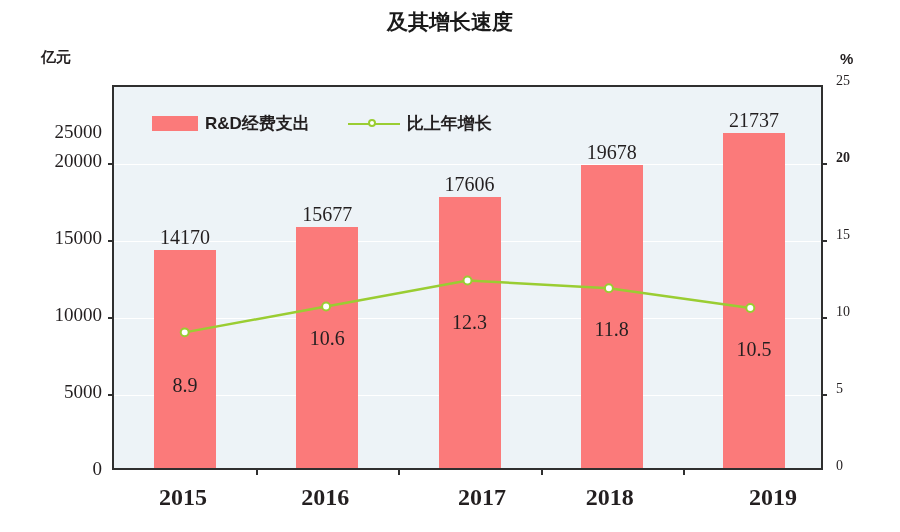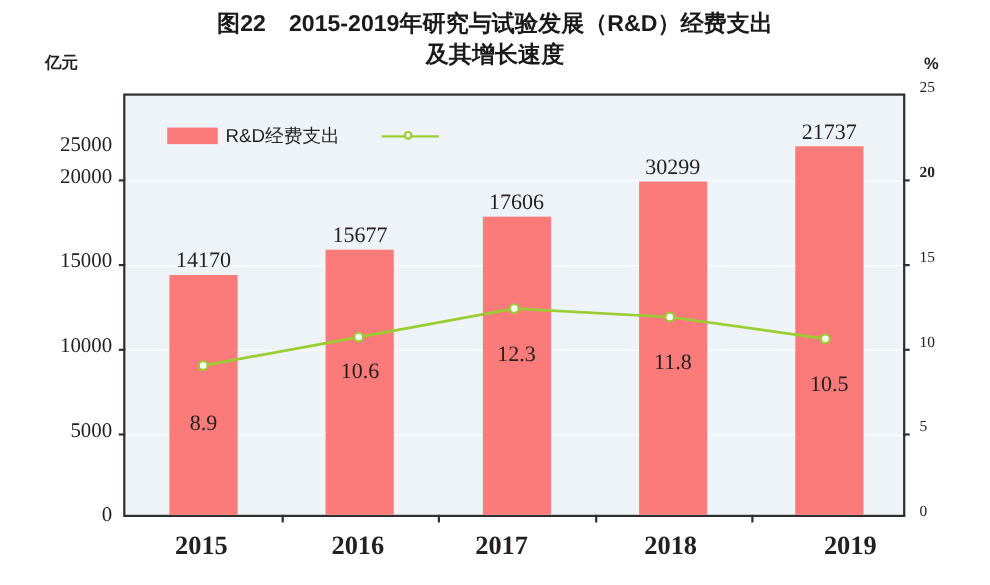--- a/index.html
+++ b/index.html
@@ -201,32 +201,31 @@
     width: 8px;
     height: 8px;
     border-radius: 50%;
     background: #ffffff;
     border: 2px solid #9acd32;
     box-sizing: border-box;
   }
   .legend-text {
     font-family: "Liberation Sans", "DejaVu Sans", sans-serif;
     font-size: 17px;
-    font-weight: normal;
+    font-weight: bold;
     color: #231f20;
     white-space: nowrap;
   }
 </style>
 </head>
 <body>
 
 <div id="figure">
 
   <div class="title-block">
-    <span class="title-line">图22　2015-2019年研究与试验发展（R&amp;D）经费支出</span>
     <span class="title-line">及其增长速度</span>
   </div>
 
   <div class="unit-left">亿元</div>
   <div class="unit-right">%</div>
 
   <div id="yticks-left">
       <div class="ylab" style="top: 458px;">0</div>
       <div class="ylab" style="top: 381px;">5000</div>
       <div class="ylab" style="top: 304px;">10000</div>
@@ -240,21 +239,21 @@
       <div class="yrlab" style="top: 381px;">5</div>
       <div class="yrlab" style="top: 304px;">10</div>
       <div class="yrlab" style="top: 227px;">15</div>
       <div class="yrlab" style="top: 150px; font-weight: bold;">20</div>
       <div class="yrlab" style="top: 73px;">25</div>
     </div>
 
   <div id="xticks">
       <div class="xlab" style="left: 123.1px;">2015</div>
       <div class="xlab" style="left: 265.3px;">2016</div>
-      <div class="xlab" style="left: 396px;">2017</div>
+      <div class="xlab" style="left: 422px;">2017</div>
       <div class="xlab" style="left: 549.7px;">2018</div>
       <div class="xlab" style="left: 713px;">2019</div>
     </div>
 
   <div class="plot">
     <div id="gridlines">
         <div class="gridline" style="top: 308px;"></div>
         <div class="gridline" style="top: 231px;"></div>
         <div class="gridline" style="top: 154px;"></div>
         <div class="gridline" style="top: 77px;"></div>
@@ -285,21 +284,21 @@
         <circle cx="71.1" cy="247.94" r="4" fill="#ffffff" stroke="#9acd32" stroke-width="2"></circle>
         <circle cx="213.29999999999998" cy="221.76" r="4" fill="#ffffff" stroke="#9acd32" stroke-width="2"></circle>
         <circle cx="355.5" cy="195.57999999999998" r="4" fill="#ffffff" stroke="#9acd32" stroke-width="2"></circle>
         <circle cx="497.69999999999993" cy="203.28" r="4" fill="#ffffff" stroke="#9acd32" stroke-width="2"></circle>
         <circle cx="639.9" cy="223.3" r="4" fill="#ffffff" stroke="#9acd32" stroke-width="2"></circle>
       </svg>
     <div id="barlabels">
         <div class="bar-label" style="left: 11.1px; top: 138.782px;">14170</div>
         <div class="bar-label" style="left: 153.3px; top: 115.574px;">15677</div>
         <div class="bar-label" style="left: 295.5px; top: 85.8676px;">17606</div>
-        <div class="bar-label" style="left: 437.7px; top: 53.9588px;">30299</div>
+        <div class="bar-label" style="left: 437.7px; top: 53.9588px;">19678</div>
         <div class="bar-label" style="left: 579.9px; top: 22.2502px;">21737</div>
       </div>
     <div id="linelabels">
         <div class="line-label" style="left: 11.1px; top: 275.94px; margin-top: 11px;">8.9</div>
         <div class="line-label" style="left: 153.3px; top: 240px;">10.6</div>
         <div class="line-label" style="left: 295.5px; top: 223.58px;">12.3</div>
         <div class="line-label" style="left: 437.7px; top: 231.28px;">11.8</div>
         <div class="line-label" style="left: 579.9px; top: 251.3px;">10.5</div>
       </div>
   </div>
@@ -307,16 +306,17 @@
   <div class="legend">
     <div class="legend-item">
       <span class="legend-swatch"></span>
       <span class="legend-text">R&amp;D经费支出</span>
     </div>
     <div class="legend-item">
       <span class="legend-line-wrap">
         <span class="legend-line"></span>
         <span class="legend-marker"></span>
       </span>
+      <span class="legend-text">比上年增长</span>
     </div>
   </div>
 
 </div>
 
 </body></html>

